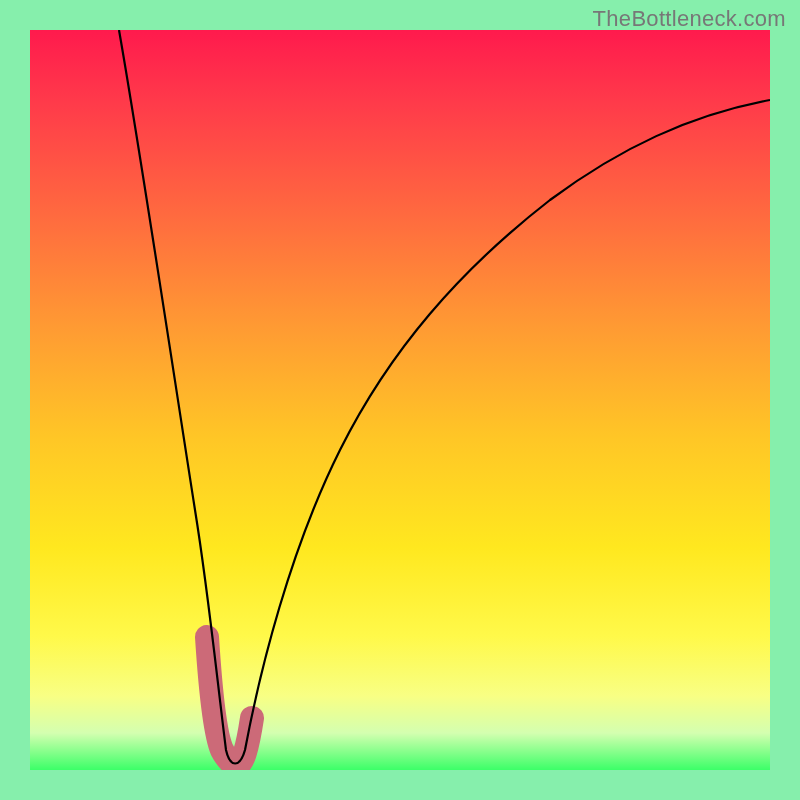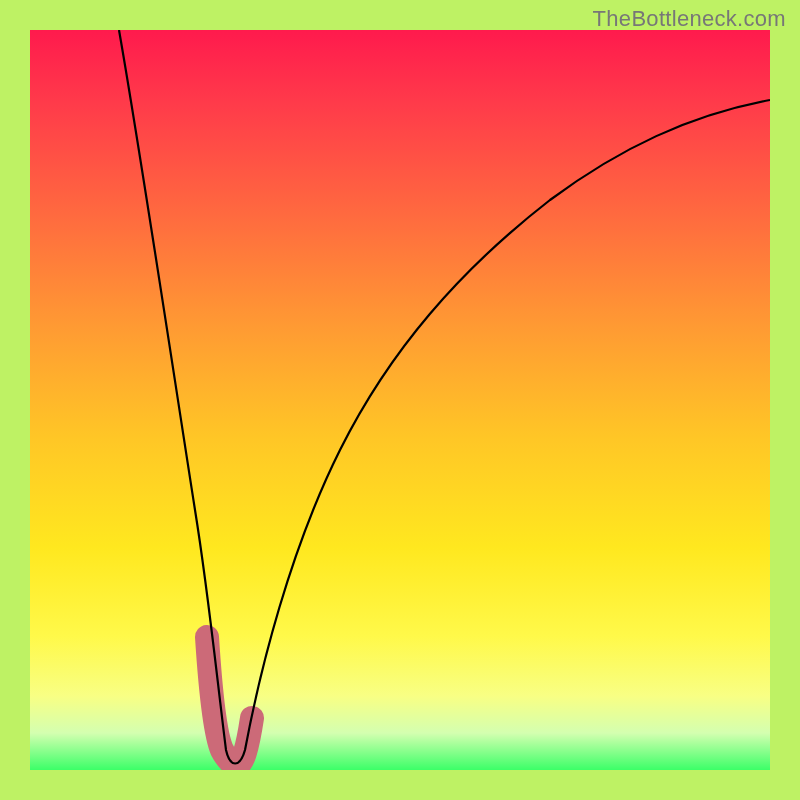--- a/index.html
+++ b/index.html
@@ -7,21 +7,21 @@
     padding: 0;
     width: 800px;
     height: 800px;
     background: #000;
     overflow: hidden;
     font-family: Arial, Helvetica, sans-serif;
   }
   .frame {
     position: absolute;
     inset: 0;
-    background: #bef264;
+    background: #86efac;
   }
   .plot-area {
     position: absolute;
     left: 30px;
     top: 30px;
     width: 740px;
     height: 740px;
     overflow: hidden;
   }
   .gradient {

